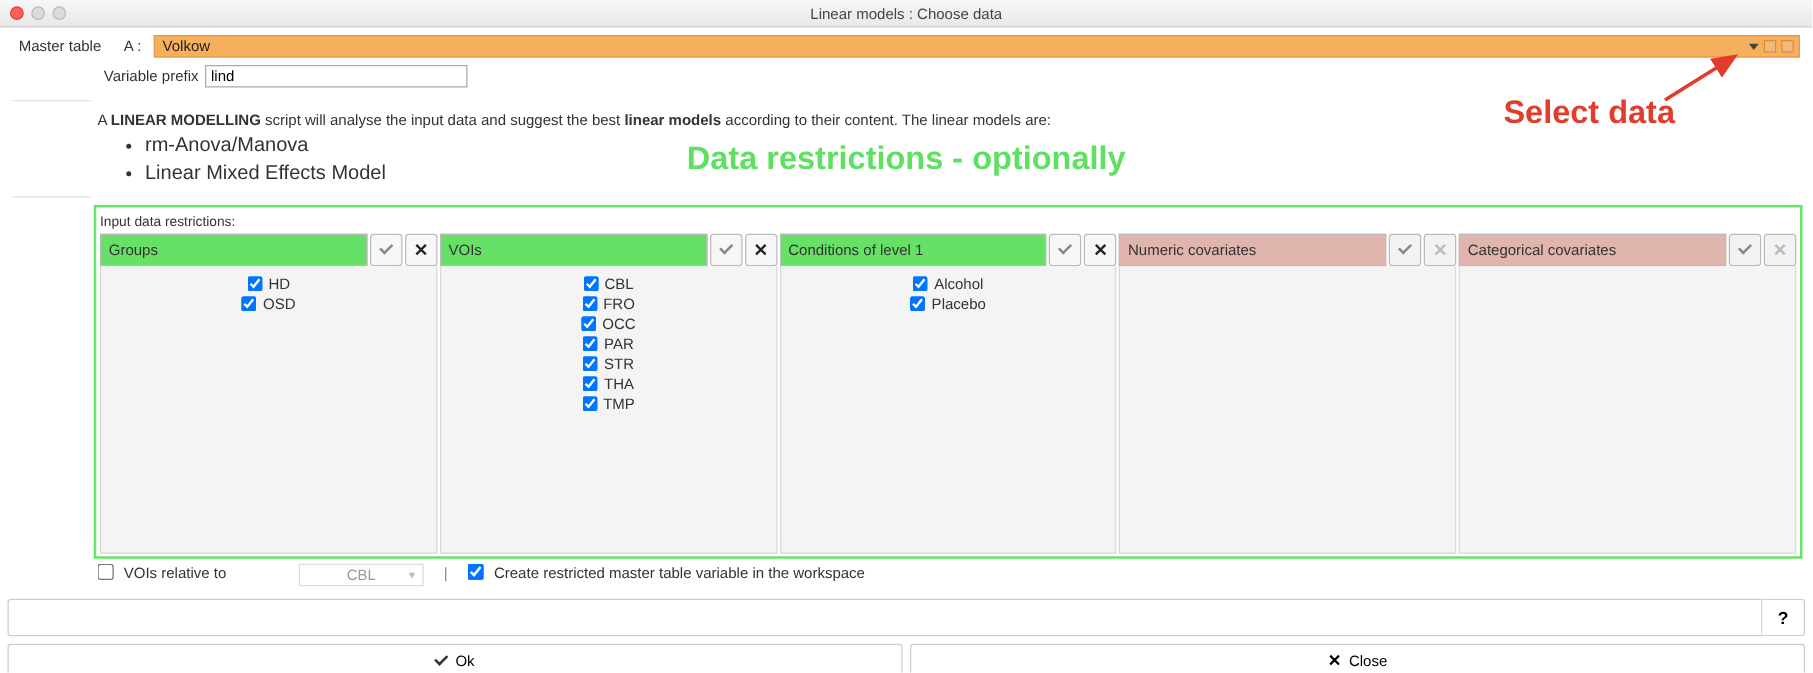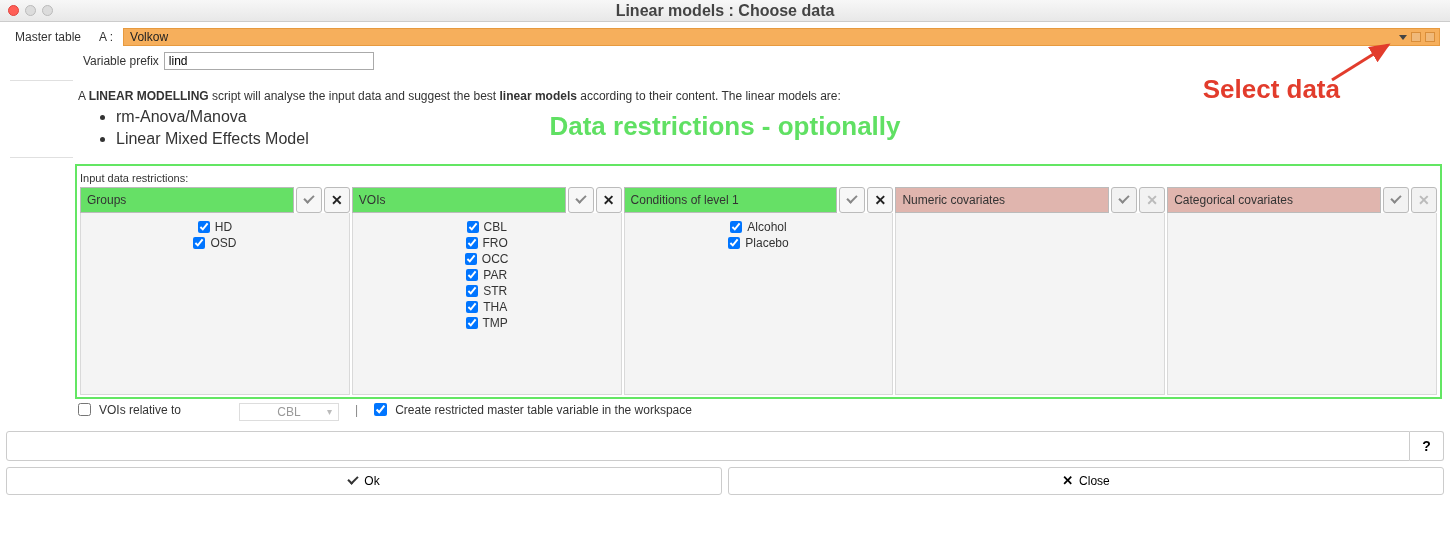--- a/index.html
+++ b/index.html
@@ -26,22 +26,22 @@
     padding-left: 8px;
   }
   .tl { width: 11px; height: 11px; border-radius: 50%; }
   .tl-red { background: #ff5f57; border: 0.5px solid #e0443e; }
   .tl-grey1 { background: #dcdcdc; border: 0.5px solid #bbb; }
   .tl-grey2 { background: #dcdcdc; border: 0.5px solid #bbb; }
   .title-text {
     position: absolute;
     left: 0; right: 0;
     text-align: center;
-    font-size: 16px;
-    font-weight: 700;
+    font-size: 12px;
+    font-weight: 400;
     color: #444;
   }
 
   .master-row {
     display: flex;
     align-items: center;
     padding: 6px 10px 4px 15px;
     gap: 10px;
   }
   .master-label { font-size: 12px; }
@@ -137,21 +137,21 @@
     border: 2px solid #63e663;
     padding: 6px 3px 2px 3px;
   }
   .restrict-heading {
     font-size: 11px;
     margin-bottom: 3px;
   }
   .panels {
     display: flex;
     gap: 2px;
-    height: 208px;
+    height: 256px;
   }
   .panel {
     flex: 1;
     display: flex;
     flex-direction: column;
     min-width: 0;
   }
   .panel-head-row {
     display: flex;
     gap: 2px;

